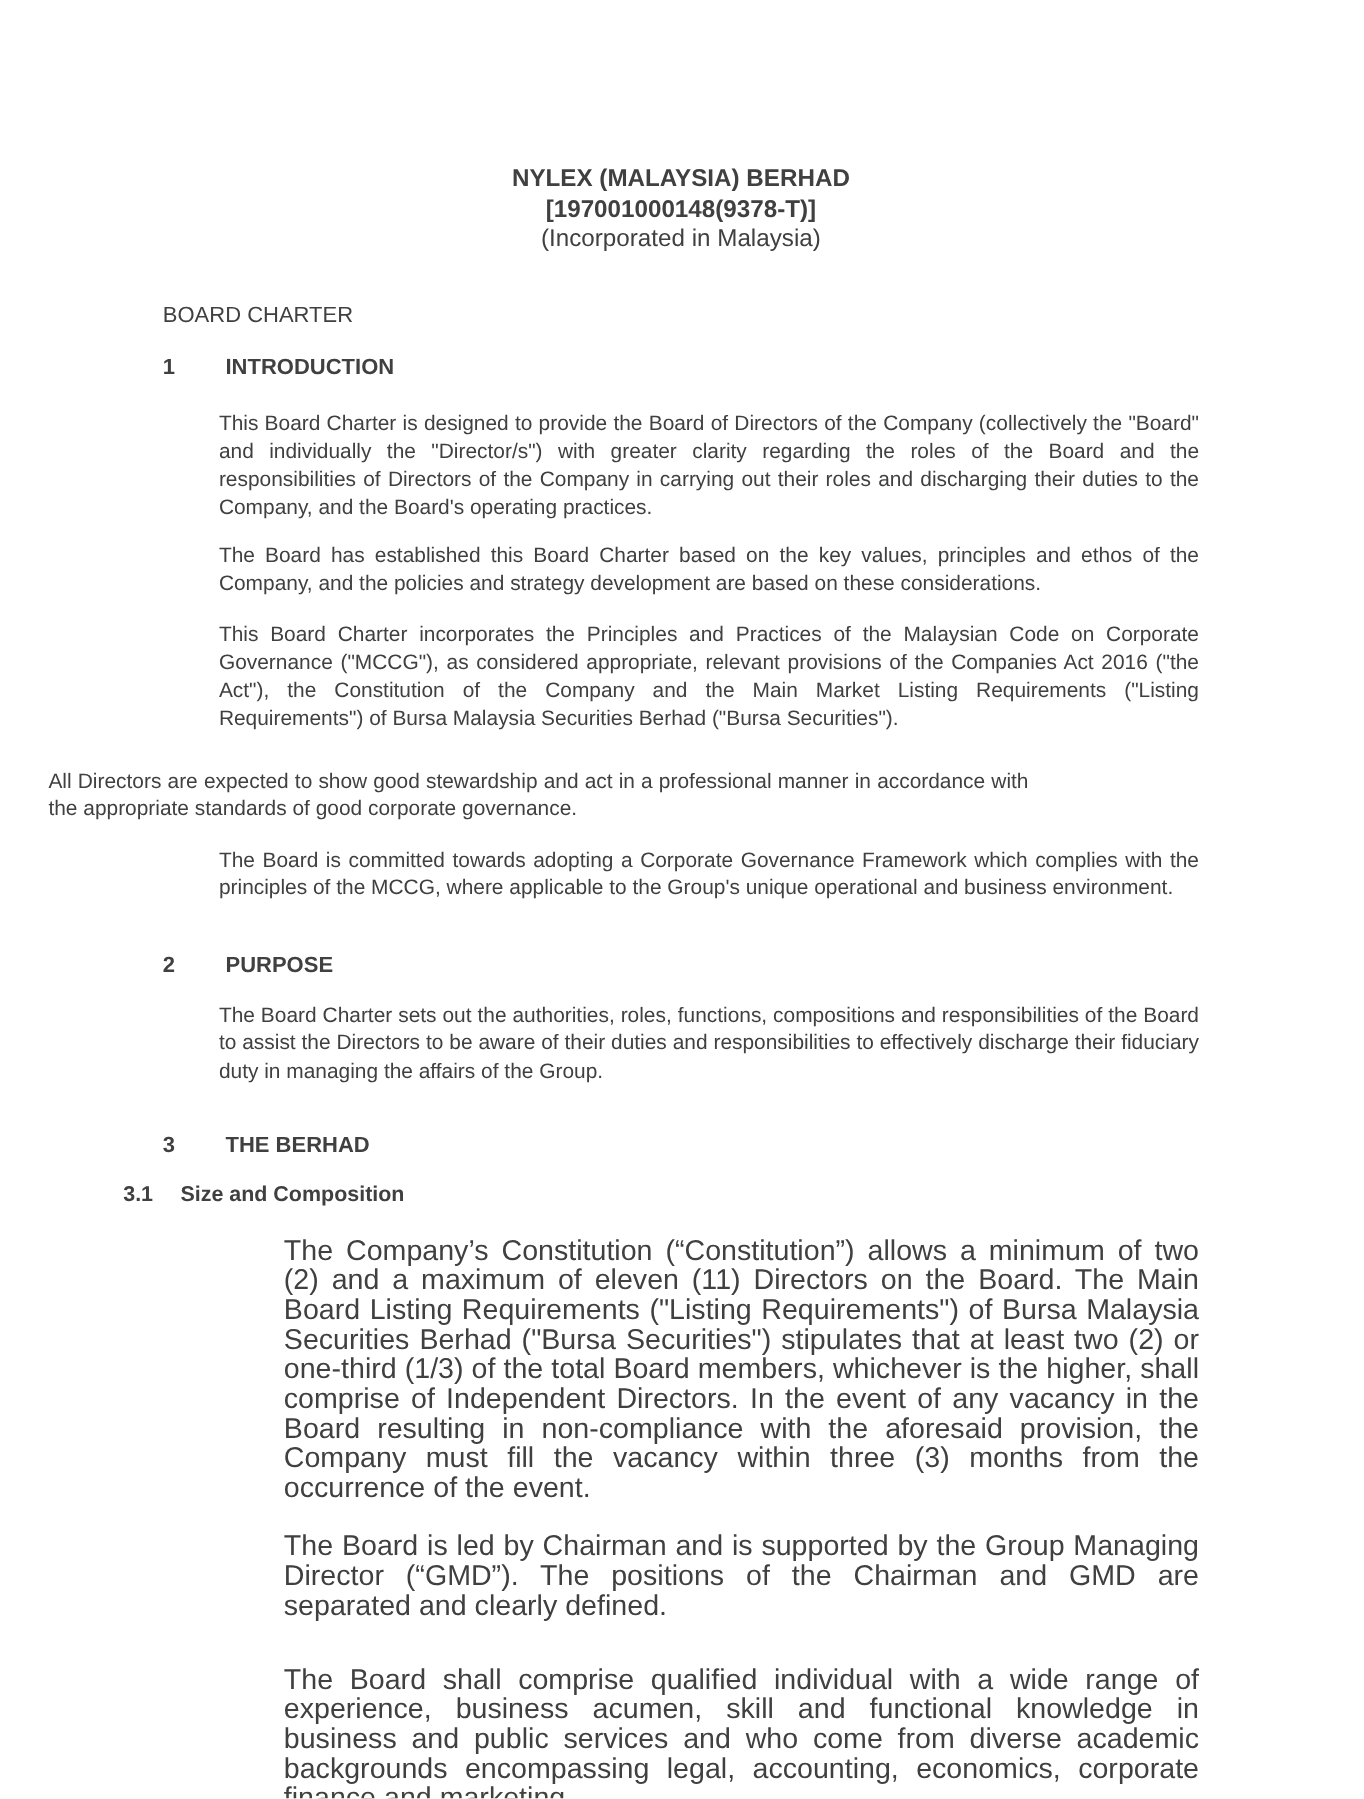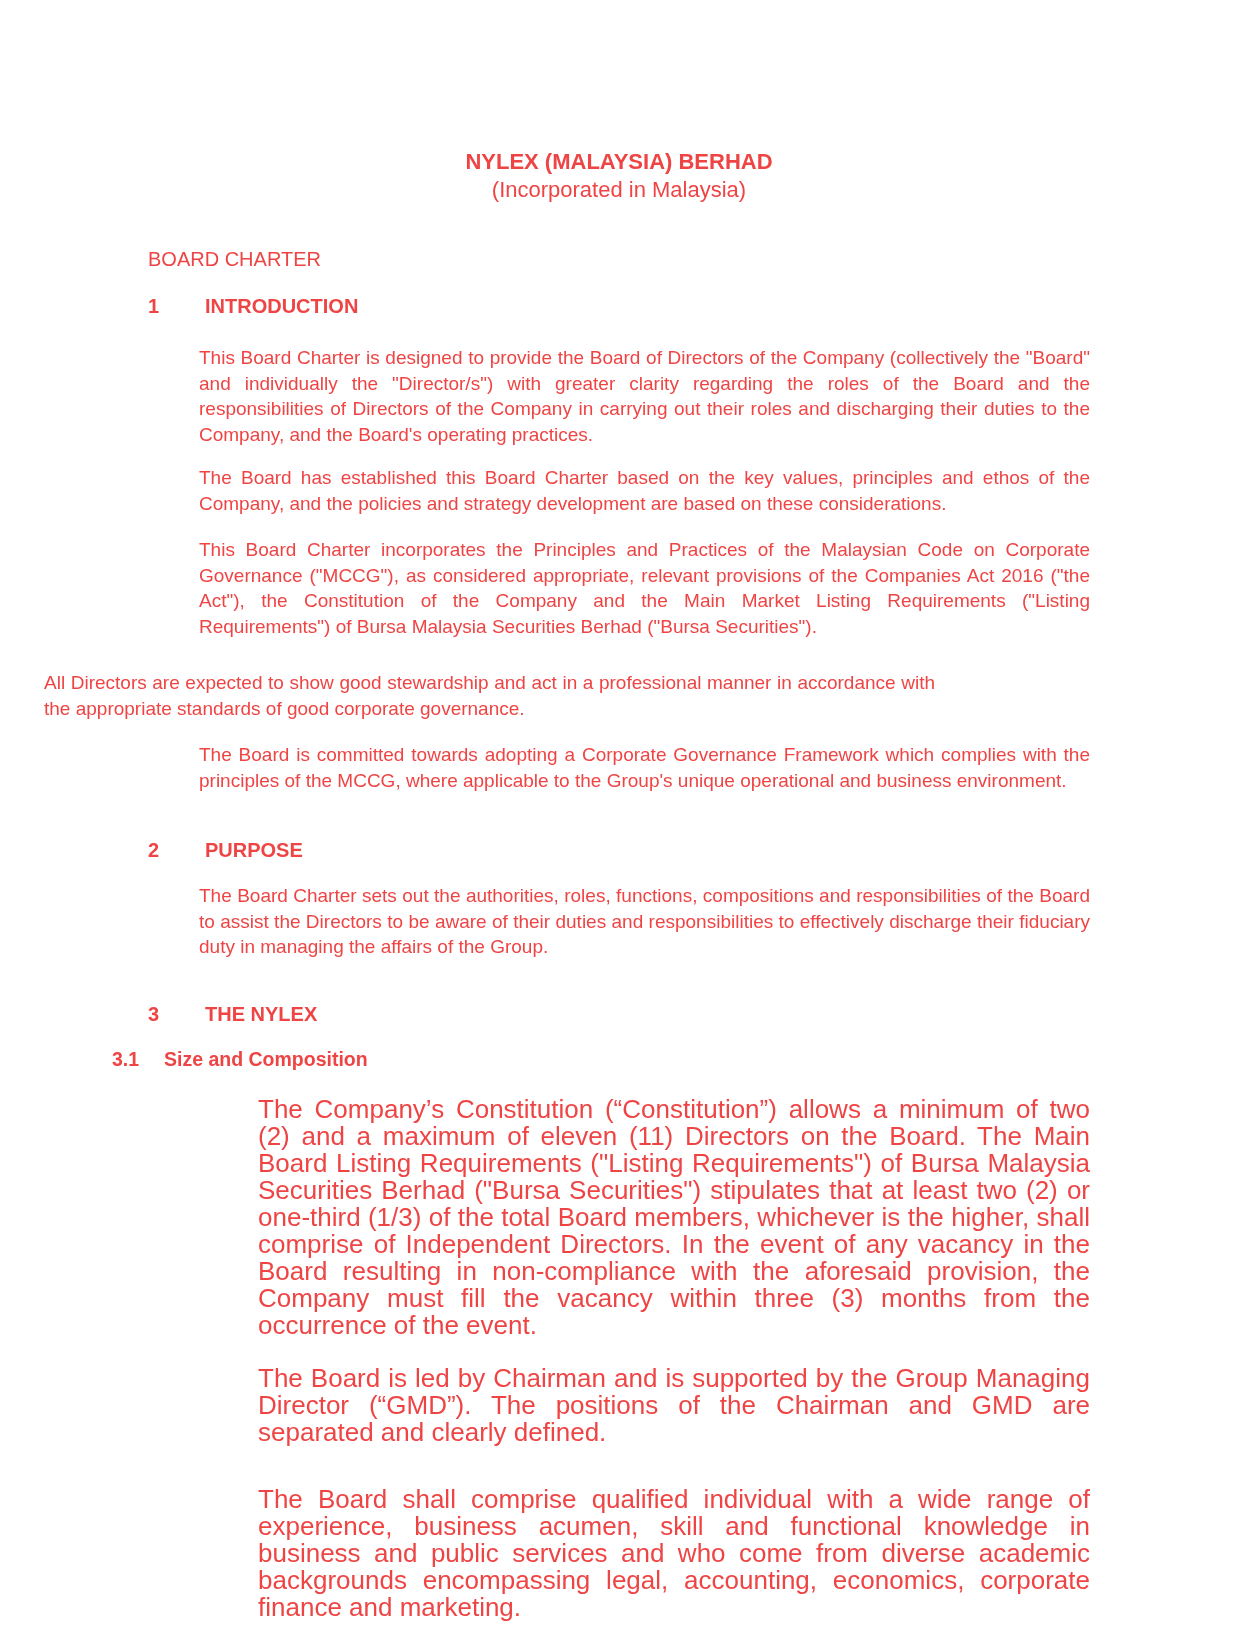--- a/index.html
+++ b/index.html
@@ -5,21 +5,21 @@
   html, body {
     margin: 0;
     padding: 0;
     background: #ffffff;
   }
   .page {
     position: relative;
     width: 1240px;
     height: 1635px;
     background: #ffffff;
-    color: #ef4444;
+    color: #404040;
     font-family: "Liberation Sans", sans-serif;
     overflow: hidden;
   }
   .doc-header {
     padding-top: 148px;
     margin-left: 148px;
     width: 942px;
     text-align: center;
   }
   .doc-header .hline {
@@ -83,20 +83,21 @@
   .mt-p8     { margin-top: 26px; }
   .mt-p9     { margin-top: 40px; }
 </style>
 </head>
 <body>
 
 <div class="page">
 
   <header class="doc-header">
     <div class="hline bold">NYLEX (MALAYSIA) BERHAD</div>
+    <div class="hline bold">[197001000148(9378-T)]</div>
     <div class="hline">(Incorporated in Malaysia)</div>
   </header>
 
   <div class="doc-title">BOARD CHARTER</div>
 
   <div class="sec-head mt-sec1">
     <span class="num">1</span>
     <span class="txt">INTRODUCTION</span>
   </div>
   <p class="para mt-p1">This Board Charter is designed to provide the Board of Directors of the Company (collectively the "Board" and individually the "Director/s") with greater clarity regarding the roles of the Board and the responsibilities of Directors of the Company in carrying out their roles and discharging their duties to the Company, and the Board's operating practices.</p>
@@ -106,21 +107,21 @@
   <p class="para mt-p5">The Board is committed towards adopting a Corporate Governance Framework which complies with the principles of the MCCG, where applicable to the Group's unique operational and business environment.</p>
 
   <div class="sec-head mt-sec2">
     <span class="num">2</span>
     <span class="txt">PURPOSE</span>
   </div>
   <p class="para mt-p6">The Board Charter sets out the authorities, roles, functions, compositions and responsibilities of the Board to assist the Directors to be aware of their duties and responsibilities to effectively discharge their fiduciary duty in managing the affairs of the Group.</p>
 
   <div class="sec-head mt-sec3">
     <span class="num">3</span>
-    <span class="txt">THE NYLEX</span>
+    <span class="txt">THE BERHAD</span>
   </div>
 
   <div class="sub-head mt-sub31">
     <span class="num">3.1</span>
     <span class="txt">Size and Composition</span>
   </div>
   <p class="para-sub mt-p7">The Company’s Constitution (“Constitution”) allows a minimum of two (2) and a maximum of eleven (11) Directors on the Board. The Main Board Listing Requirements ("Listing Requirements") of Bursa Malaysia Securities Berhad ("Bursa Securities") stipulates that at least two (2) or one-third (1/3) of the total Board members, whichever is the higher, shall comprise of Independent Directors. In the event of any vacancy in the Board resulting in non-compliance with the aforesaid provision, the Company must fill the vacancy within three (3) months from the occurrence of the event.</p>
   <p class="para-sub mt-p8">The Board is led by Chairman and is supported by the Group Managing Director (“GMD”). The positions of the Chairman and GMD are separated and clearly defined.</p>
   <p class="para-sub mt-p9">The Board shall comprise qualified individual with a wide range of experience, business acumen, skill and functional knowledge in business and public services and who come from diverse academic backgrounds encompassing legal, accounting, economics, corporate finance and marketing.</p>
 

